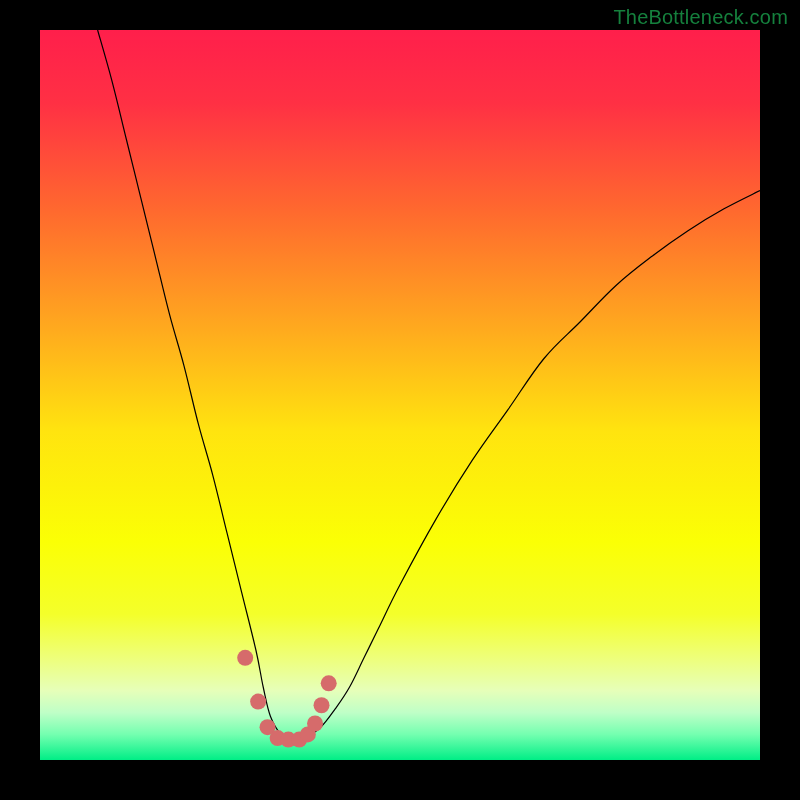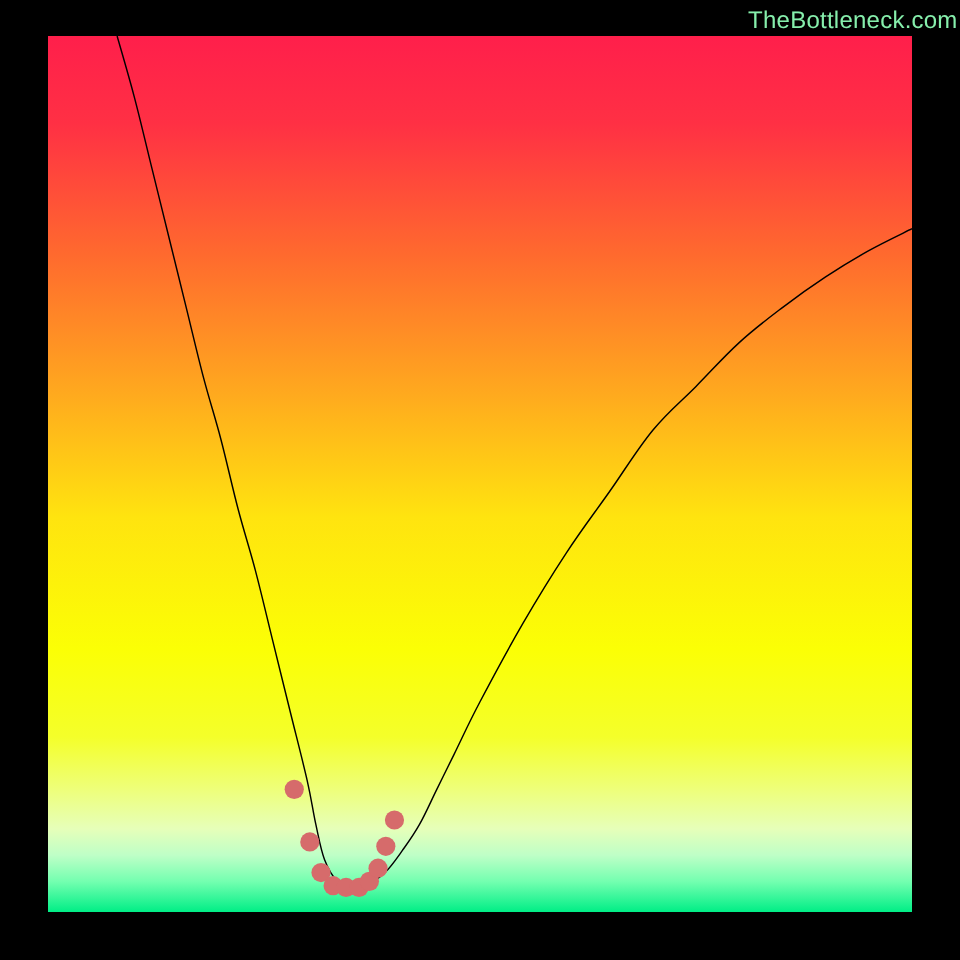--- a/index.html
+++ b/index.html
@@ -36,22 +36,22 @@
     position: absolute;
     left: 0;
     top: 0;
     width: 100%;
     height: 100%;
     overflow: visible;
   }
   .watermark {
     position: absolute;
     top: 6px;
-    right: 2px;
-    color: #86efac;
+    right: 12px;
+    color: #15803d;
     font-size: 20px;
     font-weight: 500;
     letter-spacing: 0.2px;
     user-select: none;
   }
 </style>
 </head>
 <body>
 
 <div class="stage">

